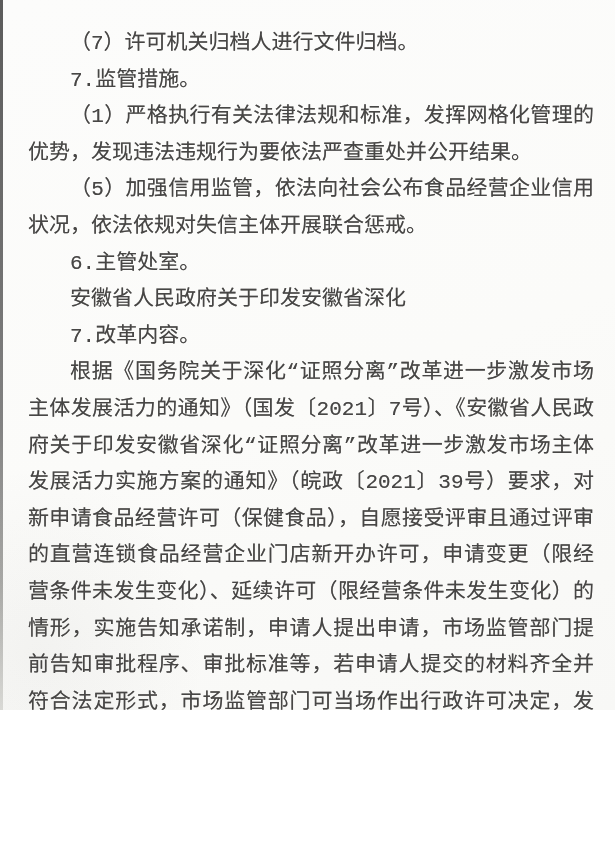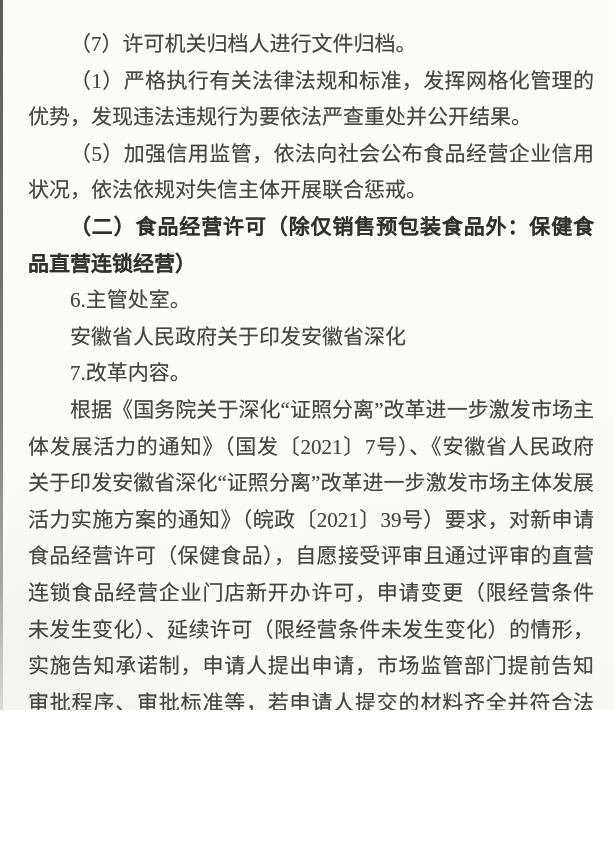--- a/index.html
+++ b/index.html
@@ -6,21 +6,21 @@
     margin: 0;
     padding: 0;
     background: #ffffff;
   }
   .page {
     position: relative;
     width: 615px;
     height: 710px;
     overflow: hidden;
     background: linear-gradient(160deg, #fcfcfb 0%, #fbfbf9 55%, #f8f8f6 100%);
-    font-family: Liberation Serif, serif;
+    font-family: Liberation Mono, monospace;
   }
   
   .scan-edge {
     position: absolute;
     left: 0;
     top: 0;
     width: 3px;
     height: 100%;
     background: linear-gradient(180deg,
       #3f3f3f 0%,
@@ -63,22 +63,22 @@
   }
 </style>
 </head>
 <body>
 
 <div class="page">
   <div class="scan-edge"></div>
   <div class="scan-smudge"></div>
   <div class="content">
       <p class="para">（7）许可机关归档人进行文件归档。</p>
+      <p class="para">7.监管措施。</p>
       <p class="para">（1）严格执行有关法律法规和标准，发挥网格化管理的优势，发现违法违规行为要依法严查重处并公开结果。</p>
       <p class="para">（5）加强信用监管，依法向社会公布食品经营企业信用状况，依法依规对失信主体开展联合惩戒。</p>
-      <p class="para bold">（二）食品经营许可（除仅销售预包装食品外：保健食品直营连锁经营）</p>
       <p class="para">6.主管处室。</p>
       <p class="para">安徽省人民政府关于印发安徽省深化</p>
       <p class="para">7.改革内容。</p>
       <p class="para">根据《国务院关于深化“证照分离”改革进一步激发市场主体发展活力的通知》（国发〔2021〕7号）、《安徽省人民政府关于印发安徽省深化“证照分离”改革进一步激发市场主体发展活力实施方案的通知》（皖政〔2021〕39号）要求，对新申请食品经营许可（保健食品），自愿接受评审且通过评审的直营连锁食品经营企业门店新开办许可，申请变更（限经营条件未发生变化）、延续许可（限经营条件未发生变化）的情形，实施告知承诺制，申请人提出申请，市场监管部门提前告知审批程序、审批标准等，若申请人提交的材料齐全并符合法定形式，市场监管部门可当场作出行政许可决定，发放食品经营许可证。</p>
       <p class="para">3.法律依据。</p>
     </div>
 </div>
 
 </body></html>

